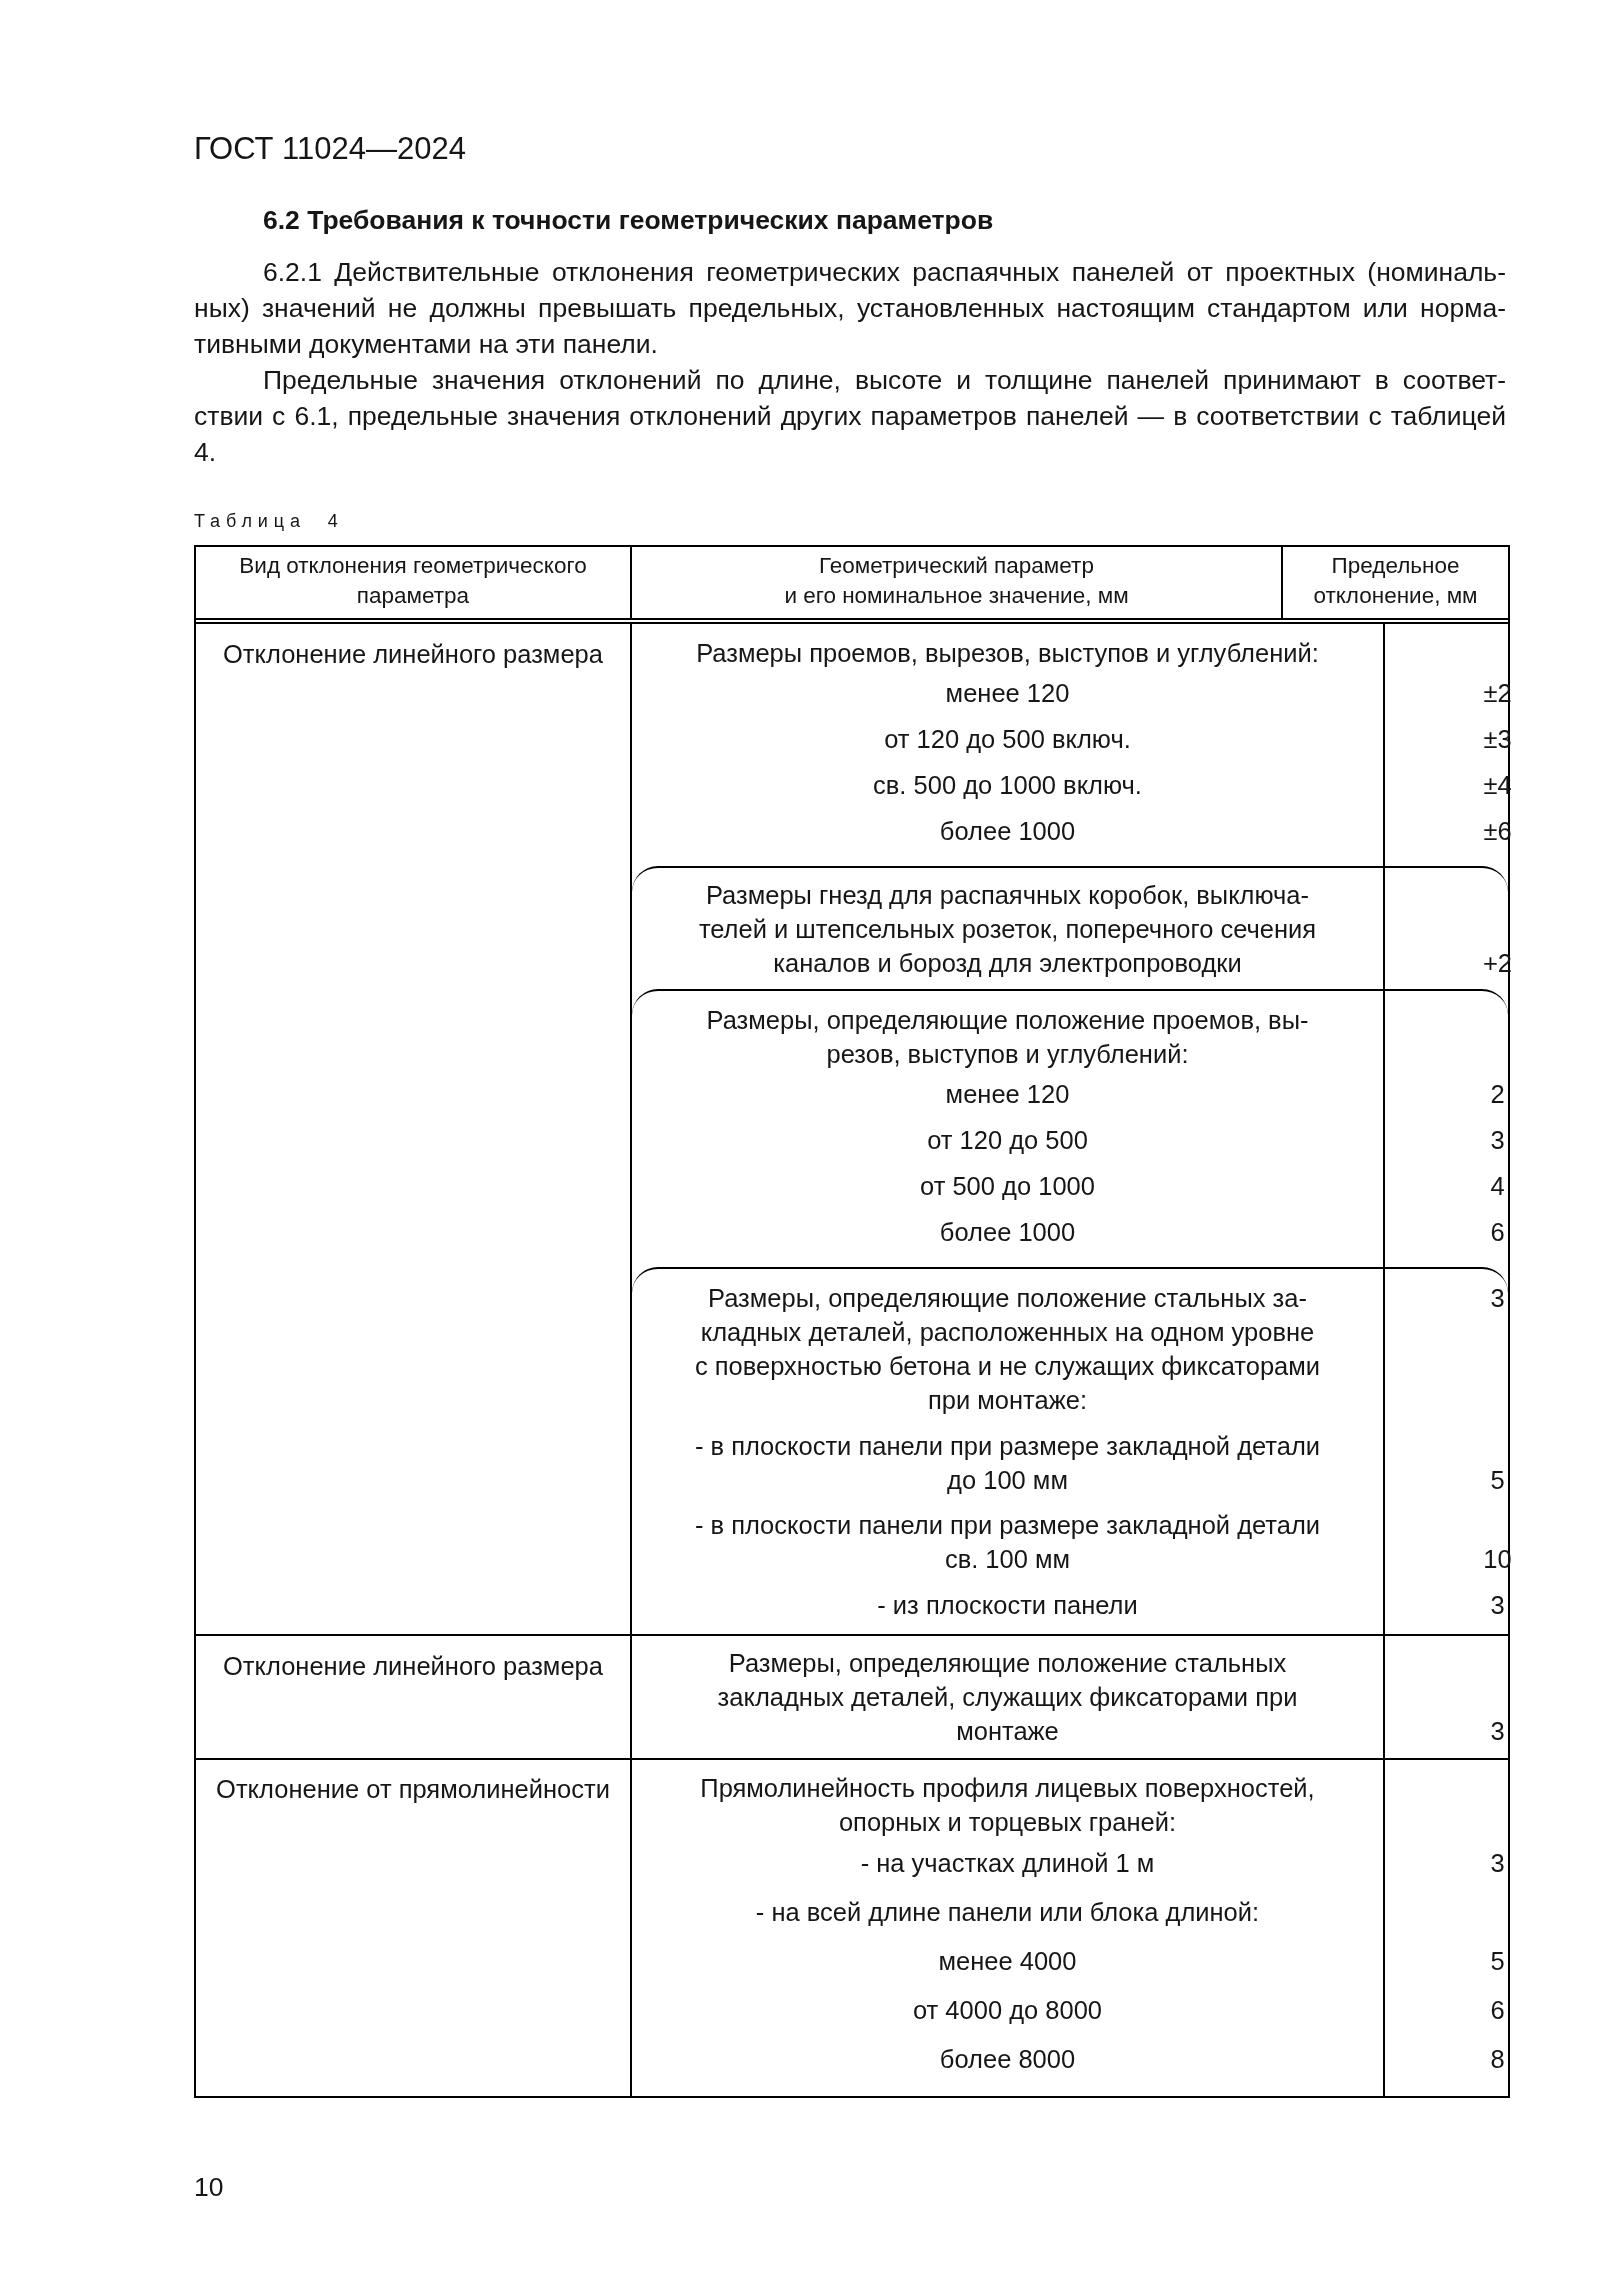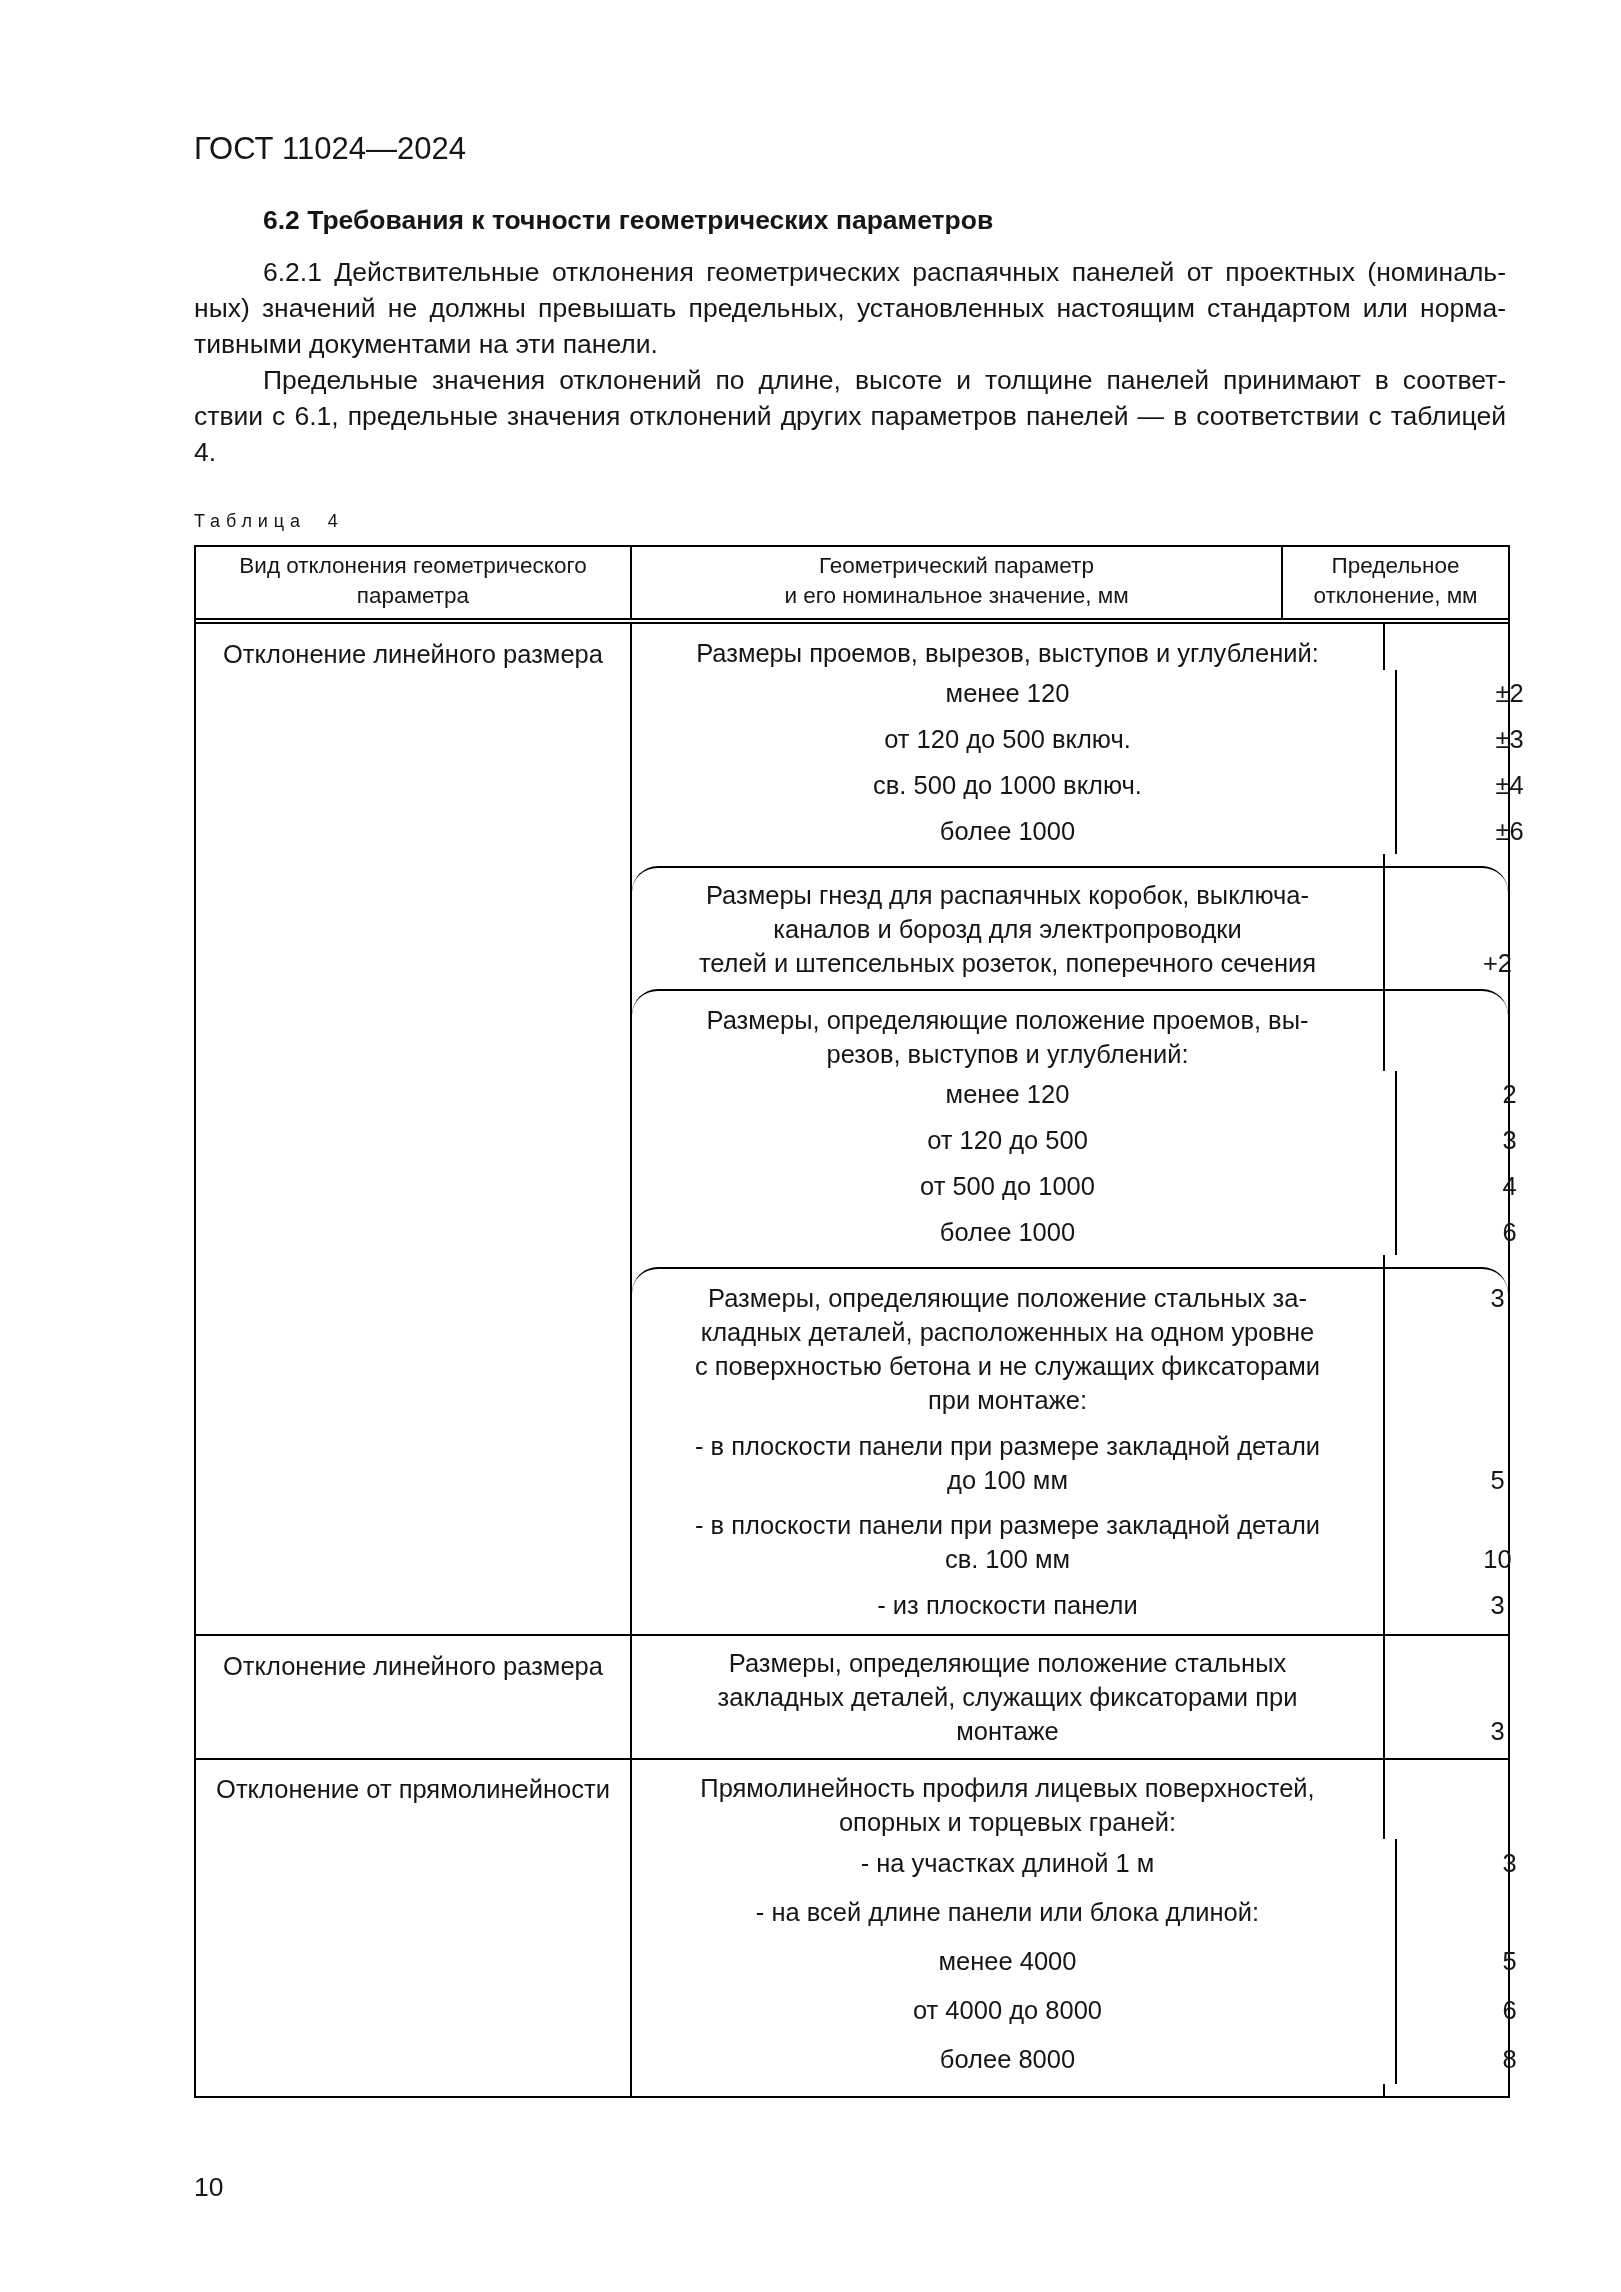--- a/index.html
+++ b/index.html
@@ -97,21 +97,21 @@
     text-align: center;
     font-size: 25.5px;
     line-height: 34px;
     display: flex;
     flex-direction: column;
     align-items: center;
   }
   .rr.vtop { justify-content: flex-start; }
   .rr.vbottom { justify-content: flex-end; }
   .ln { white-space: nowrap; }
-  .irow { height: 46px; gap: 12px; }
+  .irow { height: 46px; }
   .irow .rl, .irow .rr { display: block; line-height: 46px; white-space: nowrap; overflow: visible; }
   .irow-tall { height: 49px; }
   .irow-tall .rl, .irow-tall .rr { line-height: 49px; }
   .srow10 { height: 9.8px; }
   .srow12 { height: 11.8px; }
   .pt12 { padding-top: 11.8px; }
   .page-number {
     font-size: 26.5px;
     margin-top: 74px;
   }
@@ -187,22 +187,22 @@
         </div>
 
         <div class="block bsep">
           <div class="row srow10">
             <div class="rl"></div>
               <div class="rr"></div>
           </div>
           <div class="row">
             <div class="rl">
               <div class="ln">Размеры гнезд для распаячных коробок, выключа-</div>
+              <div class="ln">телей и штепсельных розеток, поперечного сечения</div>
               <div class="ln">каналов и борозд для электропроводки</div>
-              <div class="ln">телей и штепсельных розеток, поперечного сечения</div>
             </div>
             <div class="rr vbottom">
               <div class="ln">+2</div>
             </div>
           </div>
           <div class="row srow10">
             <div class="rl"></div>
               <div class="rr"></div>
           </div>
         </div>

